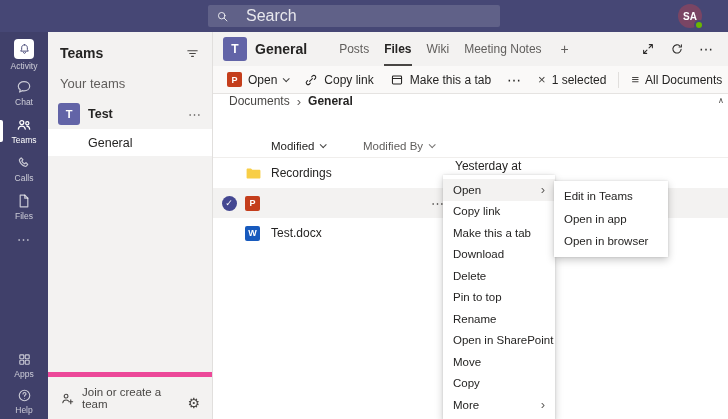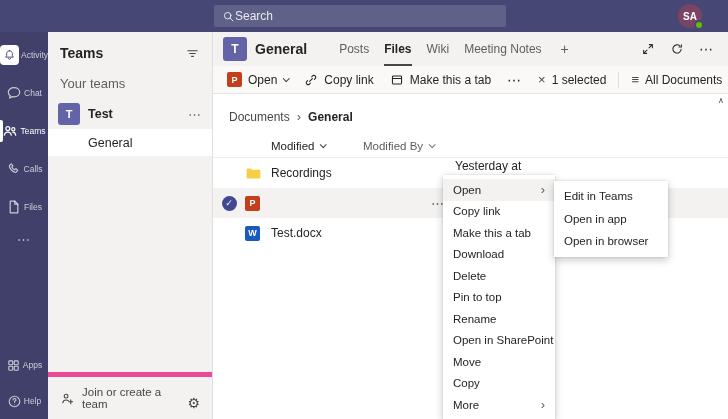--- a/index.html
+++ b/index.html
@@ -2,27 +2,27 @@
 <html><head>
 <meta charset="utf-8">
 <style>
   *{box-sizing:border-box;margin:0;padding:0}
   html,body{width:728px;height:419px;overflow:hidden}
   body{position:relative;font-family:"Liberation Sans",sans-serif;background:#fff;color:#252423;font-size:12px}
   svg{display:block}
 
   
   .topbar{position:absolute;top:0;left:0;width:728px;height:32px;background:#464775;z-index:30}
-  .search{position:absolute;left:214px;top:5px;width:292px;height:22px;background:rgba(255,255,255,.14);border-radius:2px;display:flex;align-items:center;gap:0;padding:0 8px;color:rgba(255,255,255,.85);font-size:12px;cursor:text}
+  .search{position:absolute;left:208px;top:5px;width:292px;height:22px;background:rgba(255,255,255,.14);border-radius:2px;display:flex;align-items:center;gap:17px;padding:0 8px;color:rgba(255,255,255,.85);font-size:16px;cursor:text}
   .avatar{position:absolute;right:26px;top:4px;width:24px;height:24px;border-radius:50%;background:#7a4564;color:#fff;font-size:10px;font-weight:bold;display:flex;align-items:center;justify-content:center;cursor:pointer}
   .status-dot{position:absolute;right:-2px;bottom:-2px;width:10px;height:10px;border-radius:50%;background:#6bb700;border:2px solid #464775}
 
   
   .rail{position:absolute;top:32px;left:0;width:48px;height:387px;background:#40406a;display:flex;flex-direction:column;padding-top:4px;z-index:20}
-  .rail-item{position:relative;height:38px;display:flex;flex-direction:row;align-items:center;justify-content:center;gap:2px;color:rgba(255,255,255,.72);cursor:pointer}
+  .rail-item{position:relative;height:38px;display:flex;flex-direction:column;align-items:center;justify-content:center;gap:2px;color:rgba(255,255,255,.72);cursor:pointer}
   .rail-item.no-label{height:26px}
   .rail-item.bottom{height:36px}
   .rail-label{font-size:8.5px}
   .rail-item.active{color:#fff}
   .rail-item.active::before{content:"";position:absolute;left:0;top:8px;bottom:8px;width:3px;background:#fff;border-radius:0 2px 2px 0}
   .act-badge{width:20px;height:20px;background:#fff;border-radius:4px;display:flex;align-items:center;justify-content:center;color:#464775}
   .rail-more{font-size:13px;letter-spacing:1px}
   .rail-spacer{flex:1}
 
   
@@ -57,21 +57,21 @@
   .tb-btn{display:flex;align-items:center;gap:6px;padding:0 8px;height:100%;cursor:pointer;color:#252423;white-space:nowrap}
   .tb-right{margin-left:auto;display:flex;align-items:center;height:100%}
   .tb-divider{width:1px;height:16px;background:#e1dfdd;margin:0 4px}
   .ft-badge{width:15px;height:15px;border-radius:2px;color:#fff;font-size:9px;font-weight:bold;display:flex;align-items:center;justify-content:center;flex:0 0 auto}
   .ft-ppt{background:#c43e1c}
   .ft-word{background:#185abd}
   .chev{display:inline-block;width:5px;height:5px;border-right:1.2px solid currentColor;border-bottom:1.2px solid currentColor;transform:rotate(45deg) translateY(-1px);opacity:.85}
   .x-glyph{font-size:13px;color:#484644}
   .lines-glyph{font-size:13px;color:#484644}
 
-  .breadcrumb{height:30px;display:flex;align-items:flex-end;gap:7px;padding-left:16px;font-size:12px;flex:0 0 auto}
+  .breadcrumb{height:30px;display:flex;align-items:flex-start;gap:7px;padding-left:16px;font-size:12px;flex:0 0 auto}
   .bc-link{color:#484644;cursor:pointer}
   .bc-sep{color:#605e5c;font-size:13px}
   .bc-current{font-weight:bold;cursor:pointer}
 
   .filelist{flex:1;position:relative;padding-top:10px}
   .fhead,.frow{display:flex;align-items:center}
   .fhead{height:24px;color:#605e5c;font-size:11.5px;border-bottom:1px solid #f0eeec}
   .fhead .hc{display:flex;align-items:center;gap:6px;cursor:pointer}
   .frow{height:30px;font-size:12px;cursor:pointer}
   .frow.sel{background:#f3f2f1}

